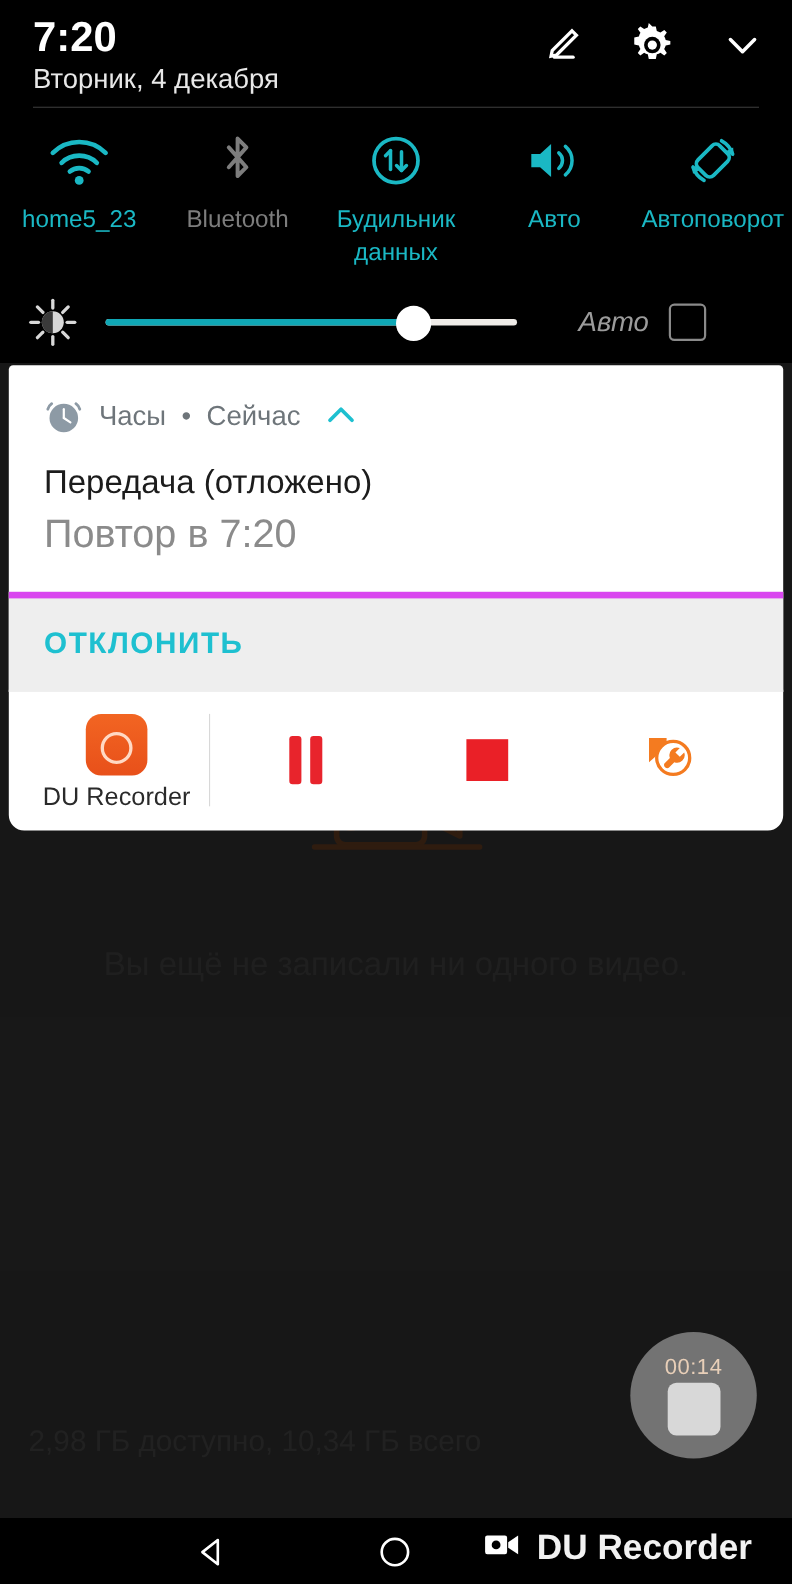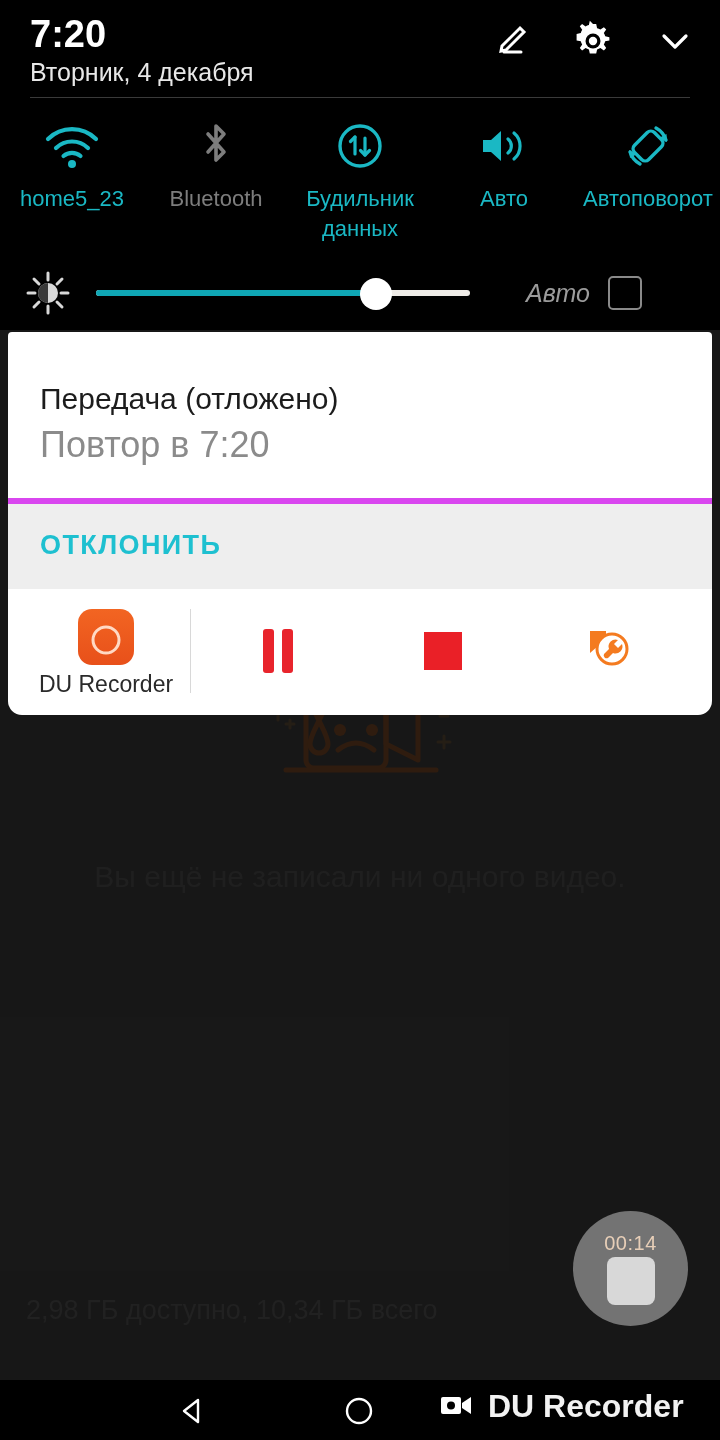--- a/index.html
+++ b/index.html
@@ -472,20 +472,43 @@
       <div id="auto-brightness">
         <div id="auto-label">Авто</div>
         <div id="auto-checkbox"></div>
       </div>
     </div>
   </div>
 
   <div id="shade">
 
     <div id="notif-card-clock">
+      <div id="notif-header">
+        <div id="notif-app-icon">
+          <svg width="36" height="36" viewBox="0 0 36 36">
+            <circle cx="18" cy="20" r="13" fill="#8d9aa5"></circle>
+            <g stroke="#8d9aa5" stroke-width="2.6" stroke-linecap="round" fill="none">
+              <path d="M7 7 a9 9 0 0 0 -3.5 5"></path>
+              <path d="M29 7 a9 9 0 0 1 3.5 5"></path>
+            </g>
+            <g stroke="#ffffff" stroke-width="2" stroke-linecap="round">
+              <path d="M18 12 L18 20"></path>
+              <path d="M18 20 L24 24"></path>
+            </g>
+          </svg>
+        </div>
+        <div id="notif-app-name">Часы</div>
+        <div id="notif-sep-dot">•</div>
+        <div id="notif-when">Сейчас</div>
+        <div id="notif-collapse">
+          <svg width="34" height="34" viewBox="0 0 34 34">
+            <path d="M7 21 L17 11 L27 21" fill="none" stroke="#1ec0d0" stroke-width="3.4" stroke-linecap="round" stroke-linejoin="round"></path>
+          </svg>
+        </div>
+      </div>
       <div id="notif-title">Передача (отложено)</div>
       <div id="notif-body">Повтор в 7:20</div>
       <div id="notif-actions">
         <button id="dismiss-button">ОТКЛОНИТЬ</button>
       </div>
     </div>
 
     <div id="notif-card-du">
       <div id="du-row">
         <div id="du-app">

